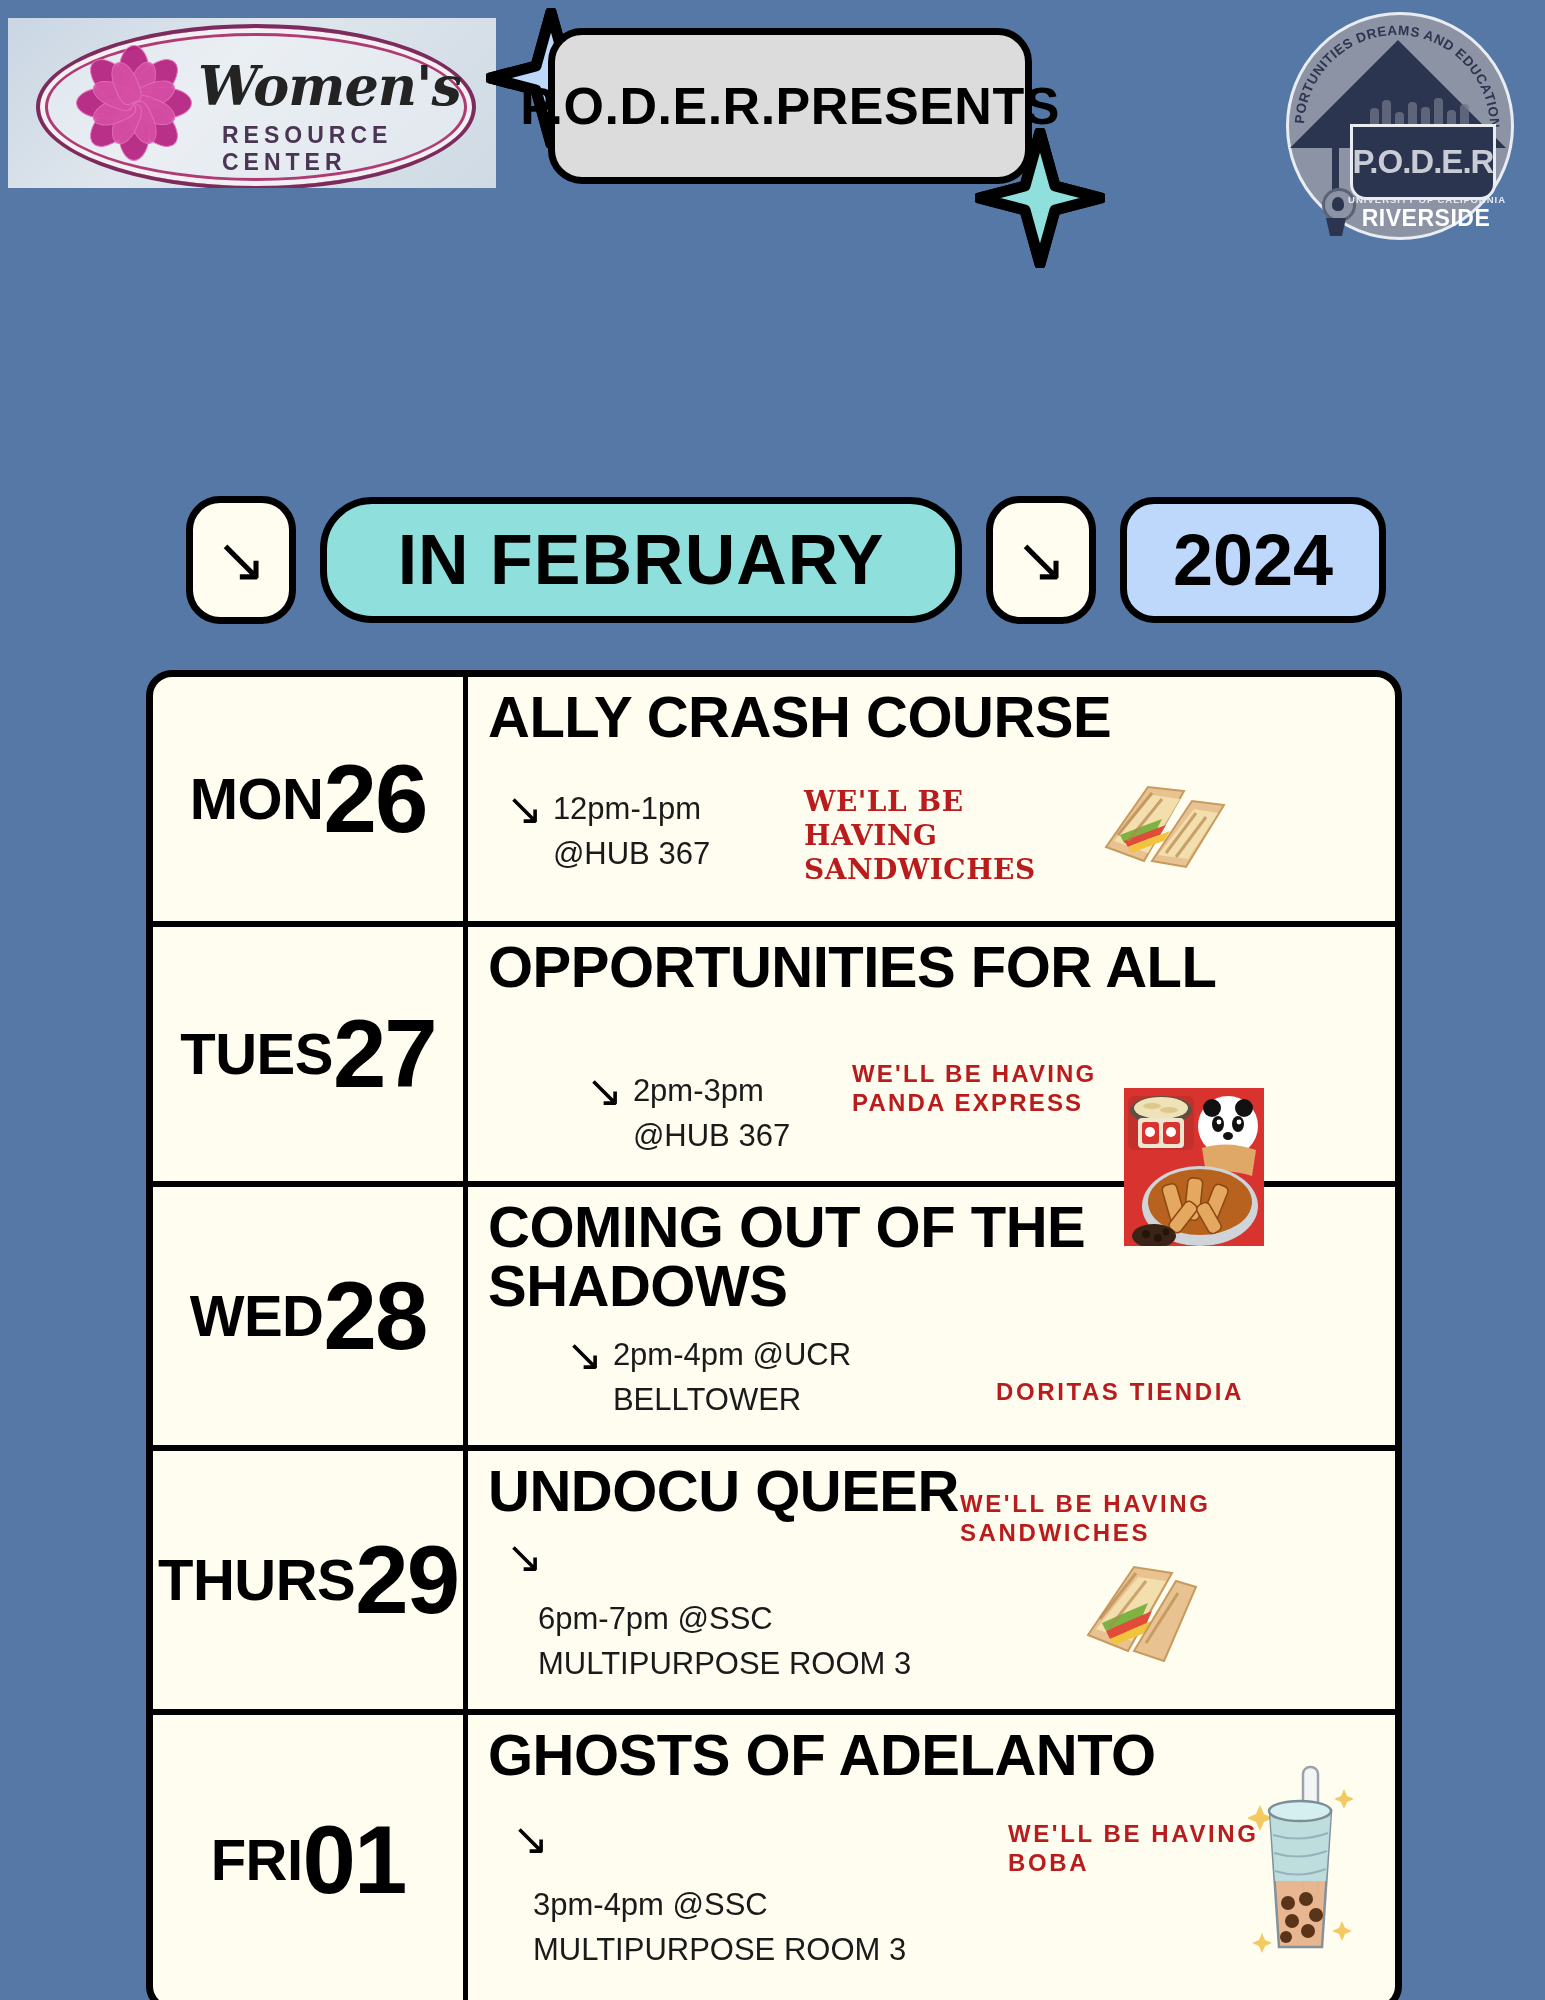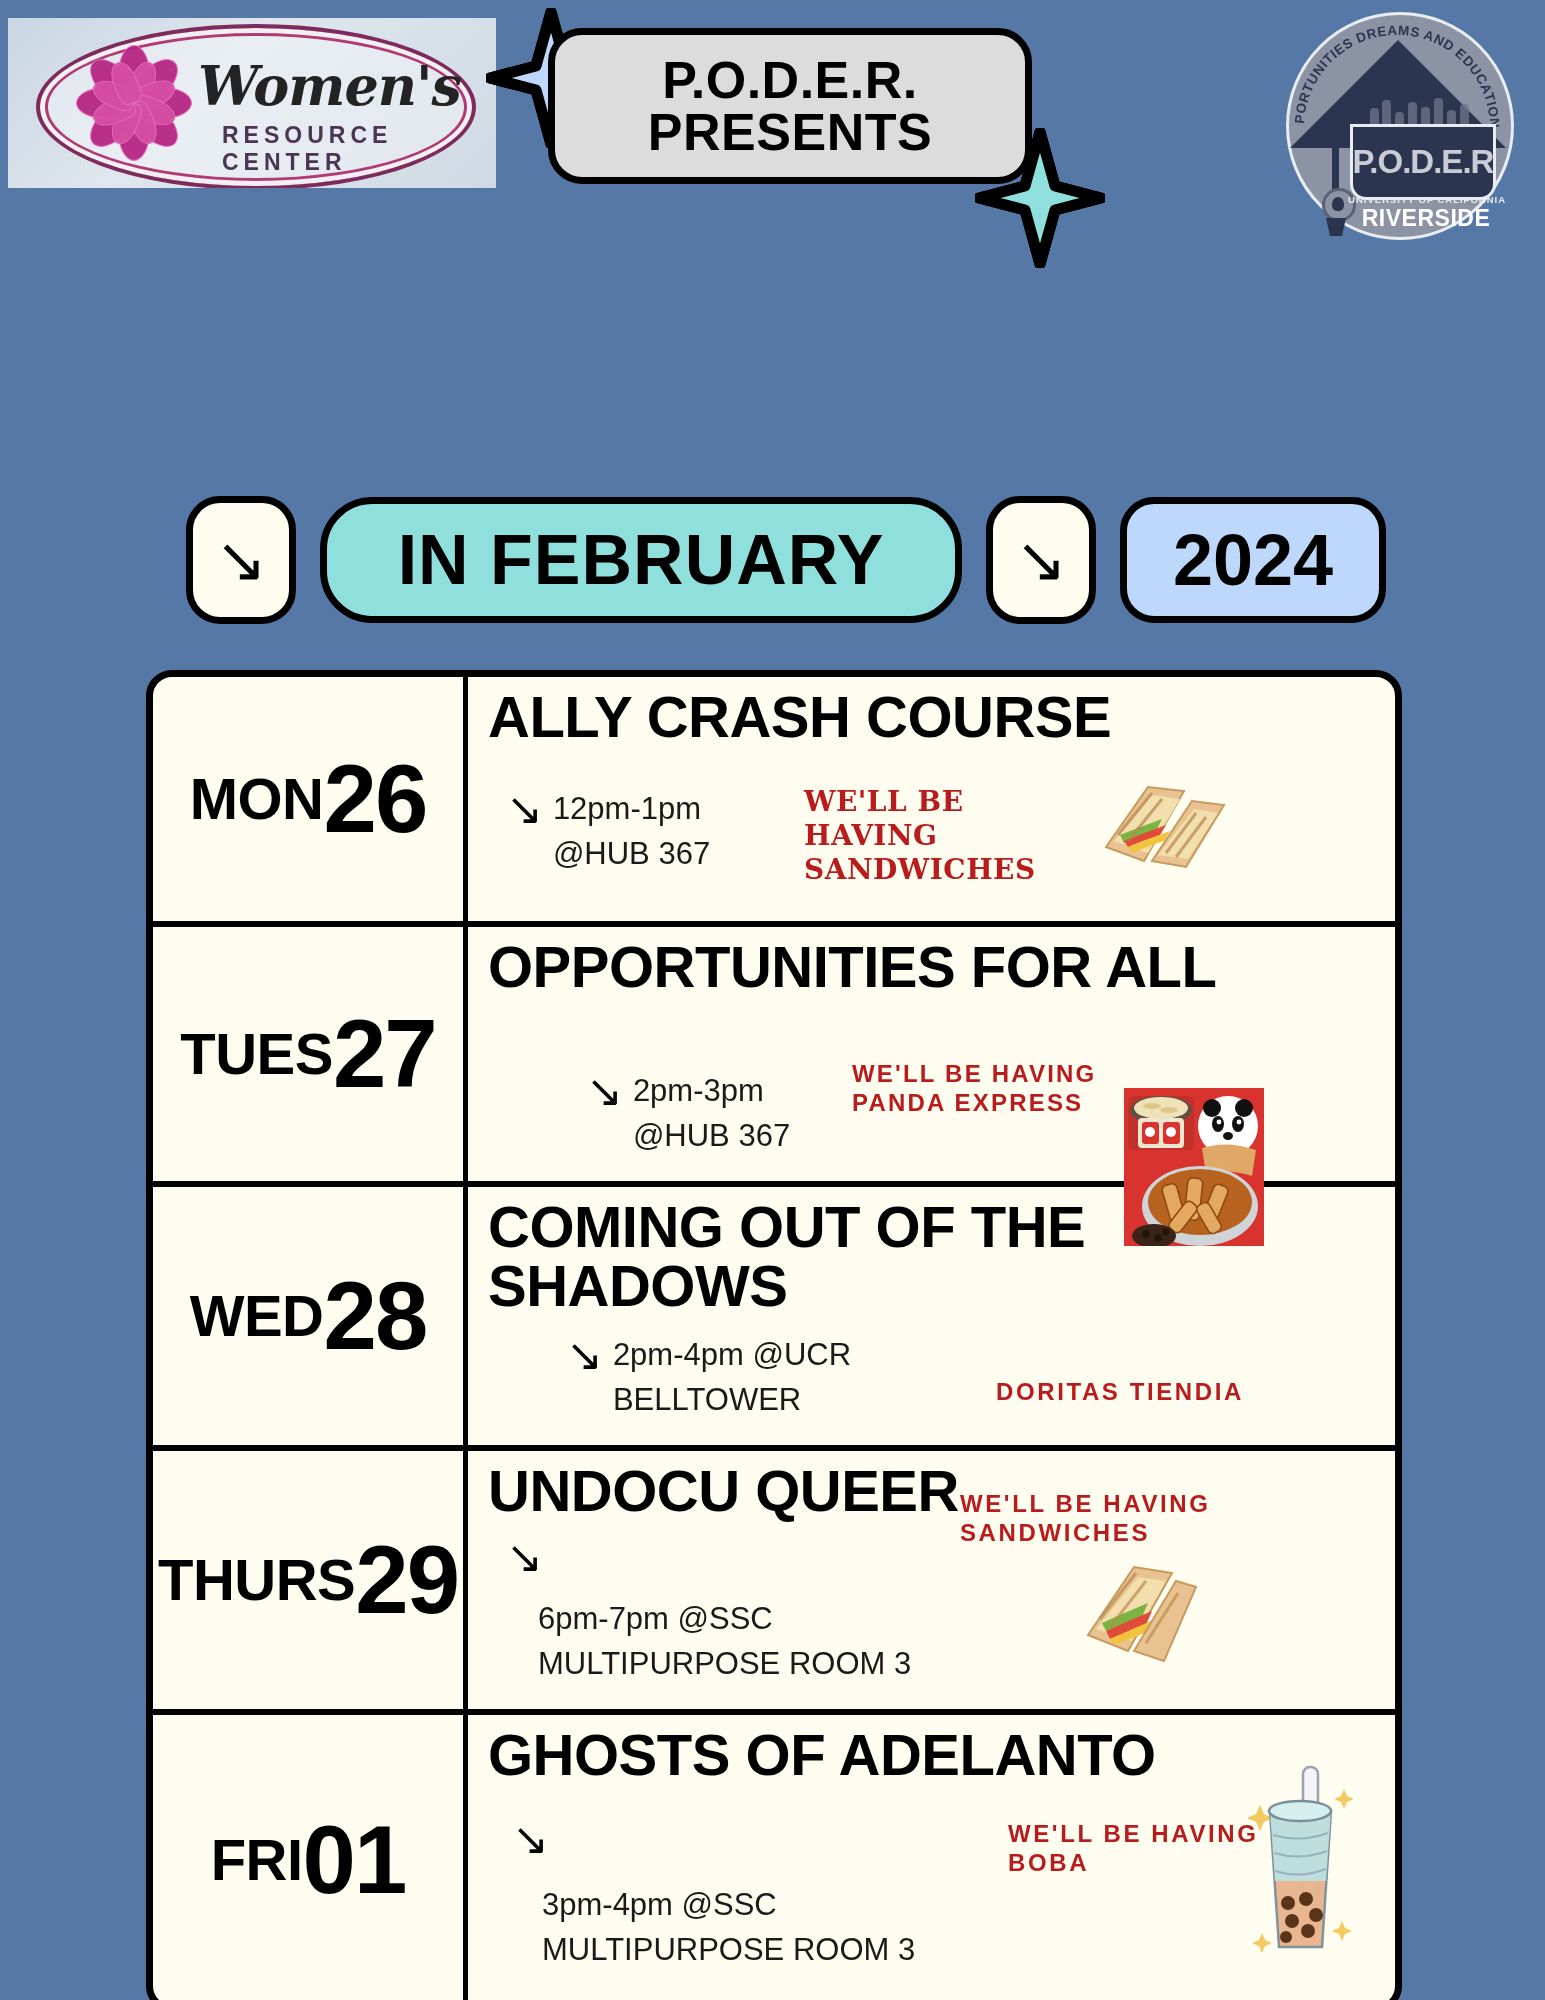--- a/index.html
+++ b/index.html
@@ -70,21 +70,21 @@
   }
 
   .poder-bubble {
     position: absolute;
     left: 548px; top: 28px;
     width: 470px; height: 142px;
     background: #dcdcdc;
     border: 7px solid #000;
     border-radius: 34px;
     display: flex;
-    flex-direction: column;
+    flex-direction: row;
     align-items: center;
     justify-content: center;
     line-height: 1.0;
   }
   .poder-bubble span {
     font-size: 52px;
     font-weight: 900;
     letter-spacing: 0.5px;
     color: #000;
     white-space: nowrap;
@@ -565,21 +565,21 @@
     </div>
 
     <div class="srow" style="min-height:290px">
       <div class="day-cell">
         <div class="day-name">FRI</div>
         <div class="day-num">01</div>
       </div>
       <div class="ev-cell">
         <div class="ev-title">GHOSTS OF ADELANTO</div>
         <div class="ev-arrow" style="position:absolute; left:44px; top:102px;">↘</div>
-        <div class="ev-time" style="position:absolute; left:74px; top:168px;">3pm-4pm @SSC
+        <div class="ev-time" style="position:absolute; left:65px; top:168px;">3pm-4pm @SSC
 MULTIPURPOSE ROOM 3</div>
         <div class="food-note food-sans" style="left:540px; top:104px; width:290px; letter-spacing:2.6px;">WE'LL BE HAVING BOBA</div>
         <svg class="food-art boba" style="left:780px; top:48px;" viewBox="0 0 105 190">
           <g fill="#f2c85a" opacity=".95">
             <path d="M12 42 l4 9 9 4 -9 4 -4 9 -4 -9 -9 -4 9 -4 Z"></path>
             <path d="M96 26 l3 7 7 3 -7 3 -3 7 -3 -7 -7 -3 7 -3 Z"></path>
             <path d="M14 170 l3 7 7 3 -7 3 -3 7 -3 -7 -7 -3 7 -3 Z"></path>
             <path d="M94 158 l3 7 7 3 -7 3 -3 7 -3 -7 -7 -3 7 -3 Z"></path>
           </g>
           <rect x="55" y="4" width="15" height="132" rx="7" fill="#f3f4f6" stroke="#9aa3ab" stroke-width="2.5"></rect>

